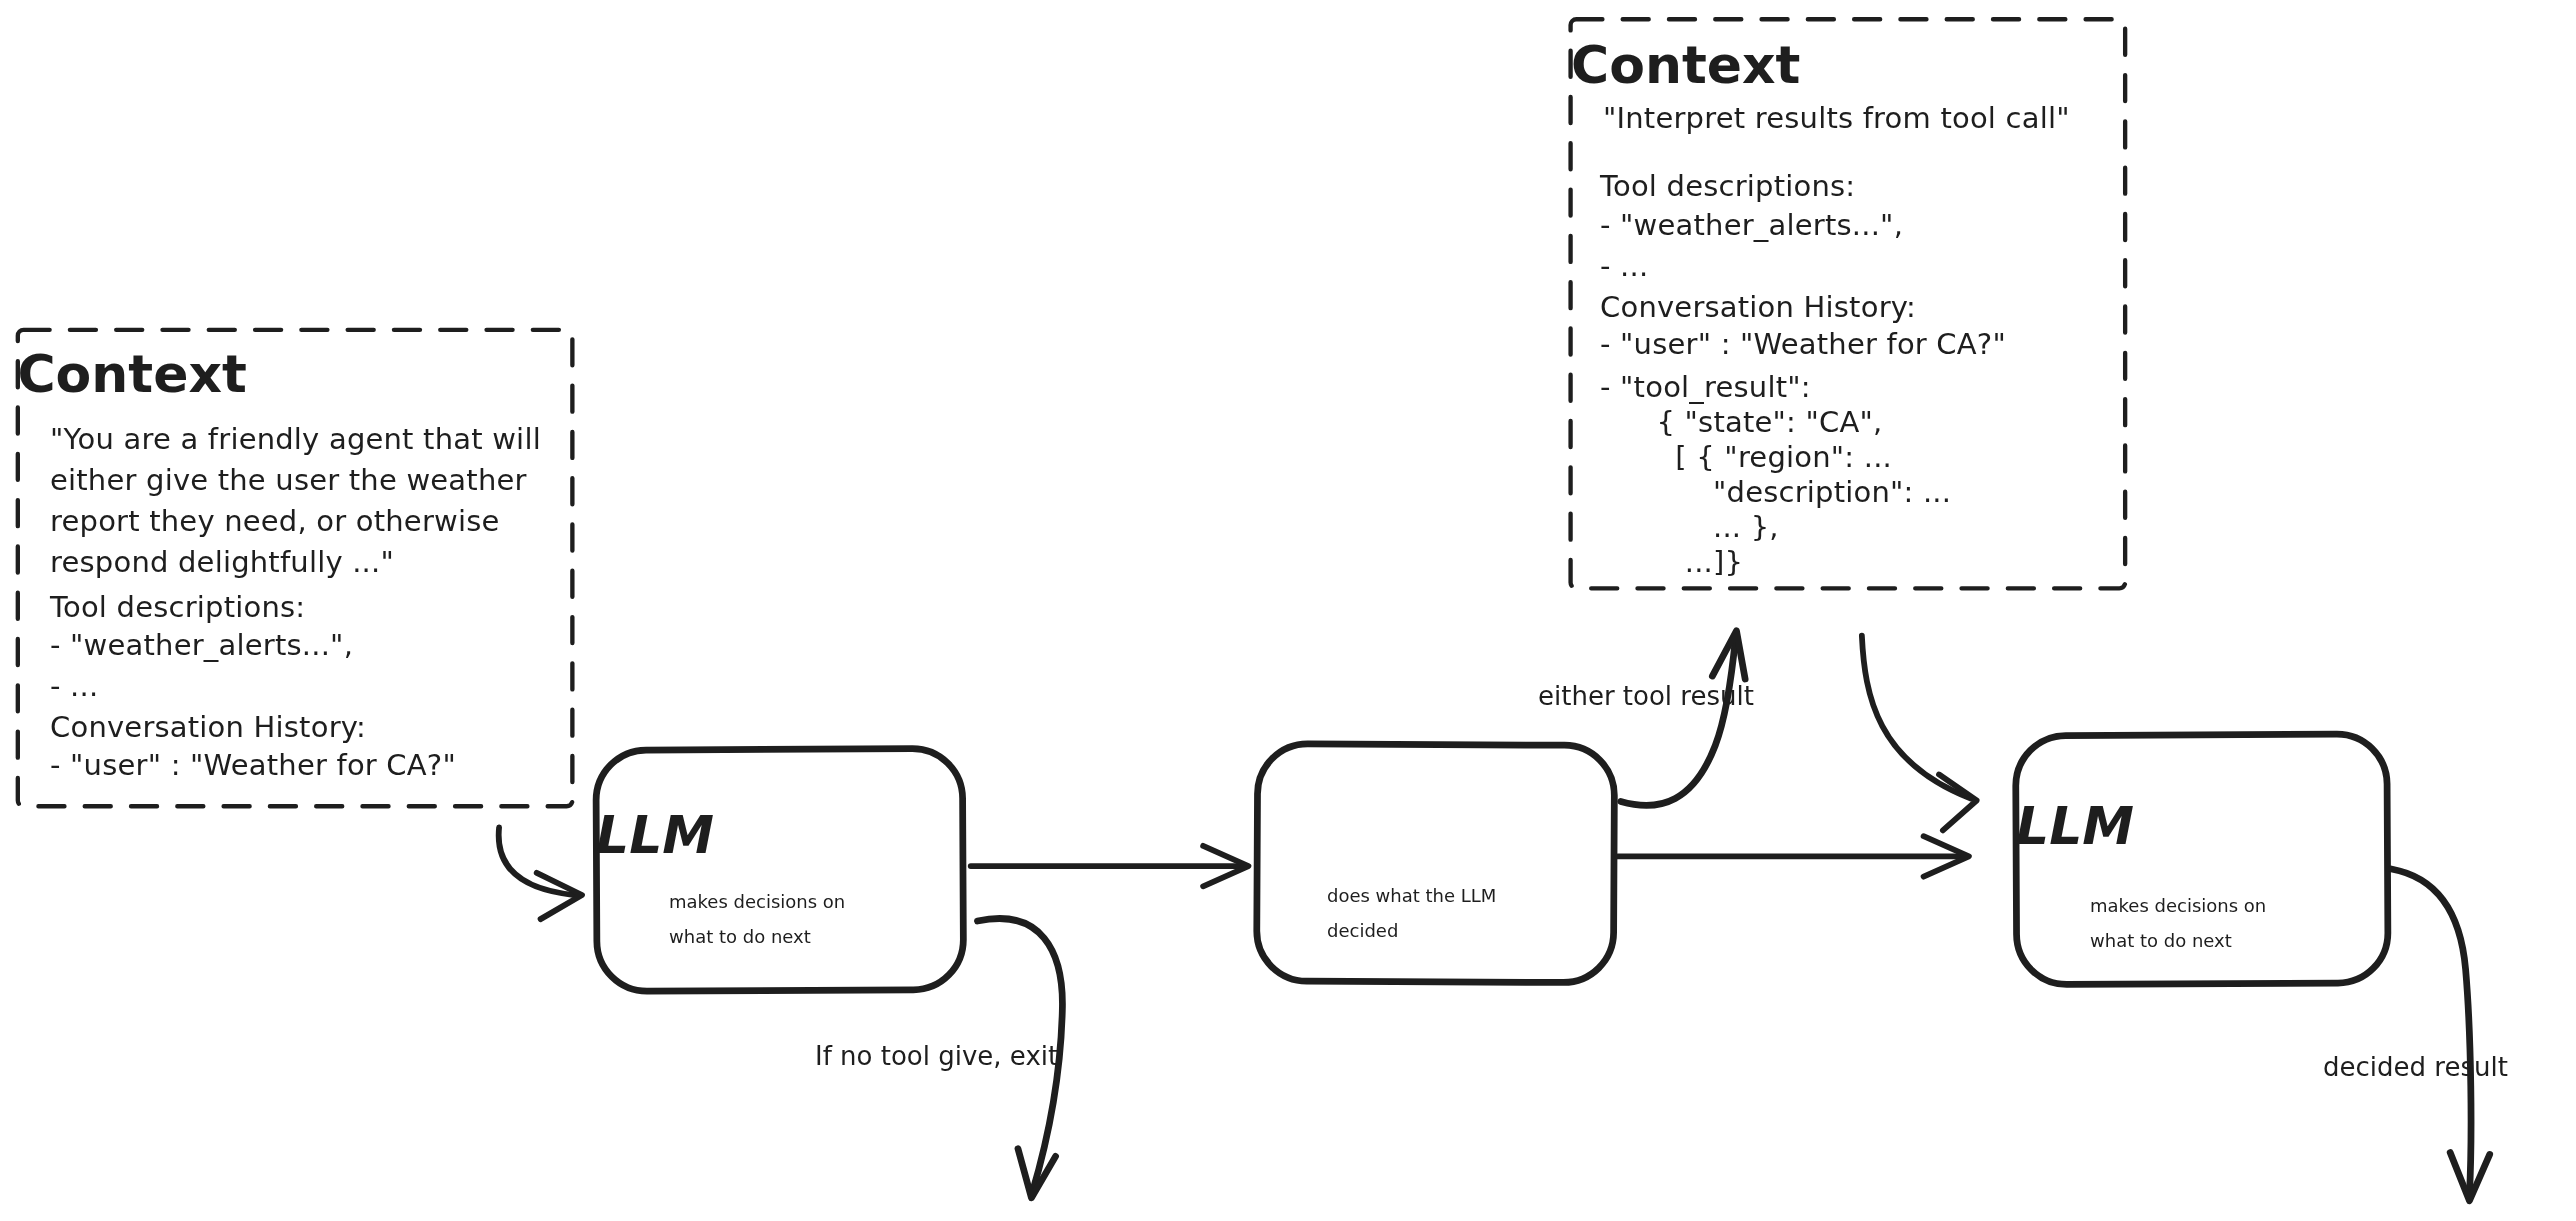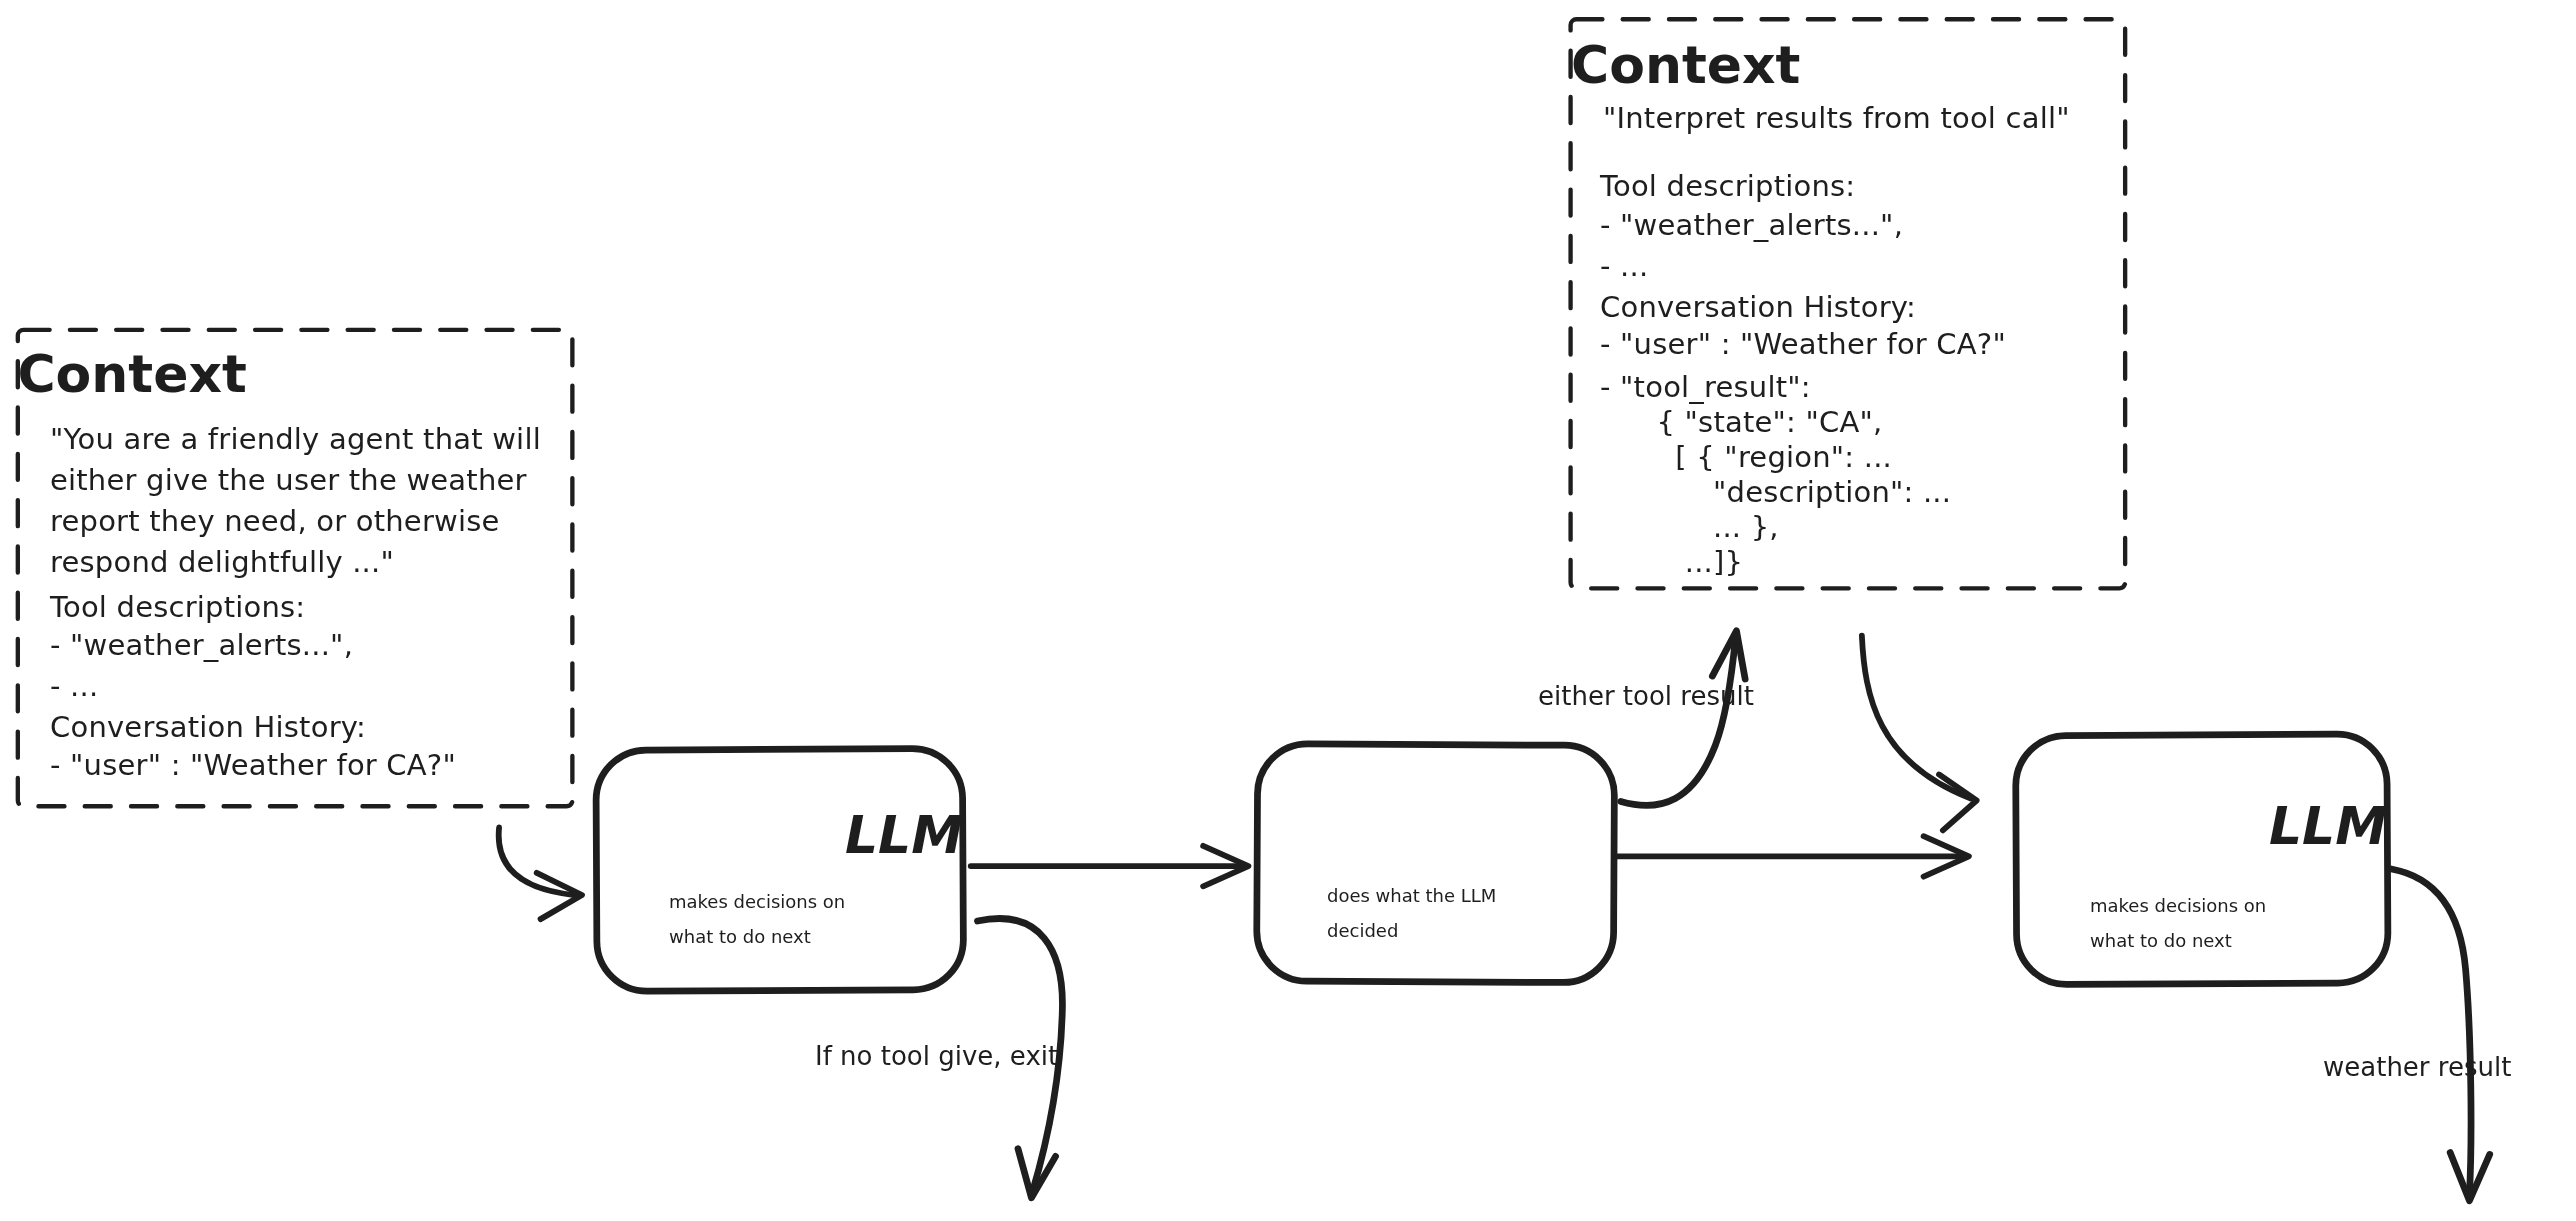--- a/index.html
+++ b/index.html
@@ -35,21 +35,21 @@
     line-height: 68px;
     text-align: left;
     white-space: pre;
     position: absolute;
   }
   .node-title {
     position: absolute;
     font-size: 52px;
     font-weight: 700;
     line-height: 58px;
-    text-align: right;
+    text-align: left;
     white-space: pre;
   }
   .node-title.italic { font-style: italic; }
   .node-sub {
     position: absolute;
     font-size: 18px;
     line-height: 35px;
     white-space: pre;
     text-align: left;
   }
@@ -152,16 +152,16 @@
 
   <div class="node-sub" style="left:1327px; top:878px;">does what the LLM
 decided</div>
 
   <div class="node-title italic" style="left:2016px; top:797px; width:371px;">LLM</div>
   <div class="node-sub" style="left:2090px; top:888px;">makes decisions on
 what to do next</div>
 
   <div class="edge-label" style="left:1538px; top:681px;">either tool result</div>
   <div class="edge-label" style="left:815px; top:1041px;">If no tool give, exit</div>
-  <div class="edge-label" style="left:2323px; top:1052px;">weather result</div>
+  <div class="edge-label" style="left:2323px; top:1052px;">decided result</div>
 
 </div>
 
 
 </body></html>

